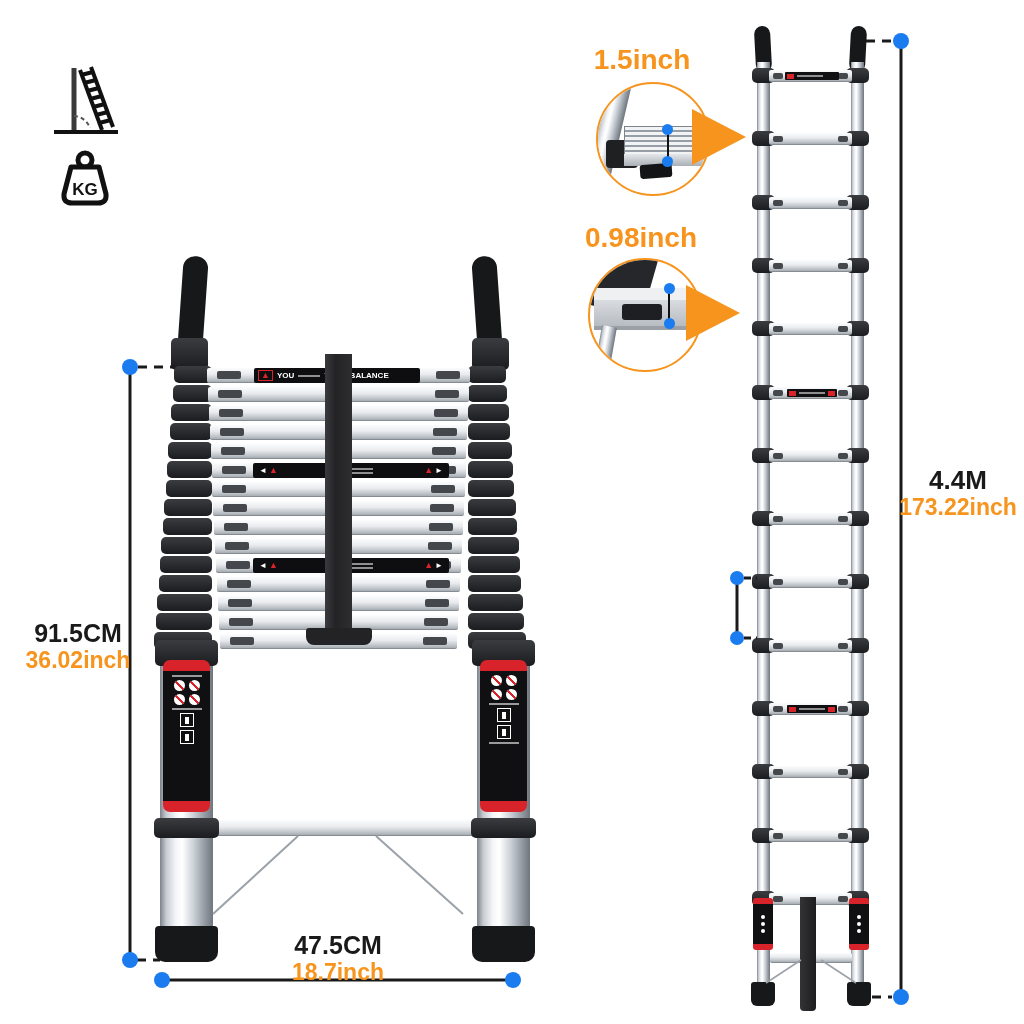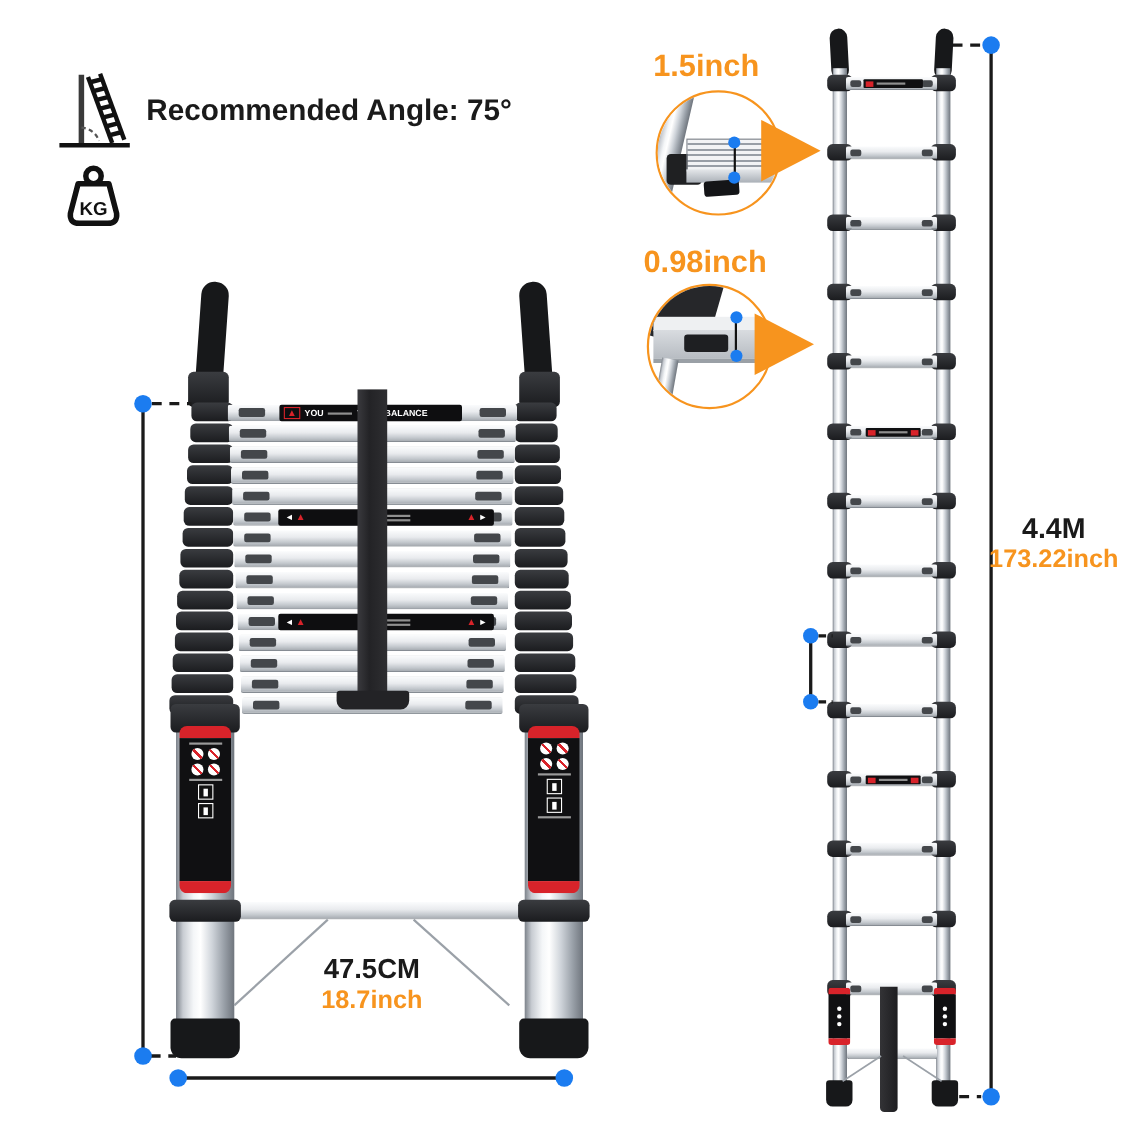--- a/index.html
+++ b/index.html
@@ -65,21 +65,20 @@
         <line x1="34" y1="21" x2="46" y2="18"></line>
       <line x1="37" y1="29" x2="49" y2="26"></line>
         <line x1="40" y1="37" x2="52" y2="34"></line>
       <line x1="43" y1="45" x2="55" y2="42"></line>
         <line x1="46" y1="53" x2="58" y2="50"></line>
       <line x1="49" y1="61" x2="61" y2="58"></line>
     </g>
     <path d="M24 54 A 18 18 0 0 1 40 66" fill="none" stroke="#555" stroke-width="2" stroke-dasharray="4 3"></path>
     <line x1="4" y1="70" x2="68" y2="70" stroke="#111" stroke-width="4"></line>
   </svg>
-  <div class="abs feature-label" style="left:133px;top:85px;">Recommended Angle: 75°</div>
 
   <svg class="abs" style="left:54px;top:148px;" width="62" height="62" viewBox="0 0 62 62">
     <circle cx="31" cy="12" r="7" fill="none" stroke="#111" stroke-width="5"></circle>
     <path d="M17 19 L45 19 L52 46 Q53 55 44 55 L18 55 Q9 55 10 46 Z" fill="#fff" stroke="#111" stroke-width="5" stroke-linejoin="round"></path>
     <text x="31" y="47" text-anchor="middle" font-size="17" font-weight="bold" fill="#111">KG</text>
   </svg>
 
   <div class="abs callout-label" style="left:581px;top:44px;width:122px;">1.5inch</div>
   <div class="abs callout-circle" style="left:596px;top:82px;">
     <div class="abs chrome-v" style="left:-4px;top:-16px;width:24px;height:150px;transform:rotate(13deg);"></div>
@@ -418,21 +417,25 @@
     <circle cx="130" cy="367" r="8" fill="#1B7CF0"></circle>
     <circle cx="130" cy="960" r="8" fill="#1B7CF0"></circle>
     <circle cx="162" cy="980" r="8" fill="#1B7CF0"></circle>
     <circle cx="513" cy="980" r="8" fill="#1B7CF0"></circle>
     <circle cx="901" cy="41" r="8" fill="#1B7CF0"></circle>
     <circle cx="901" cy="997" r="8" fill="#1B7CF0"></circle>
     <circle cx="737" cy="578" r="7" fill="#1B7CF0"></circle>
     <circle cx="737" cy="638" r="7" fill="#1B7CF0"></circle>
   </svg>
 
-  <div class="abs meas" style="left:258px;top:868px;width:160px;z-index:9;">
+  <div class="abs meas" style="left:4px;top:620px;width:148px;z-index:9;">
+    <div class="metric">91.5CM</div>
+    <div class="imperial">36.02inch</div>
+  </div>
+  <div class="abs meas" style="left:258px;top:932px;width:160px;z-index:9;">
     <div class="metric">47.5CM</div>
     <div class="imperial">18.7inch</div>
   </div>
   <div class="abs meas" style="left:894px;top:466px;width:128px;z-index:9;">
     <div class="metric" style="font-size:26px;">4.4M</div>
     <div class="imperial">173.22inch</div>
   </div>
 
 </div>
 

